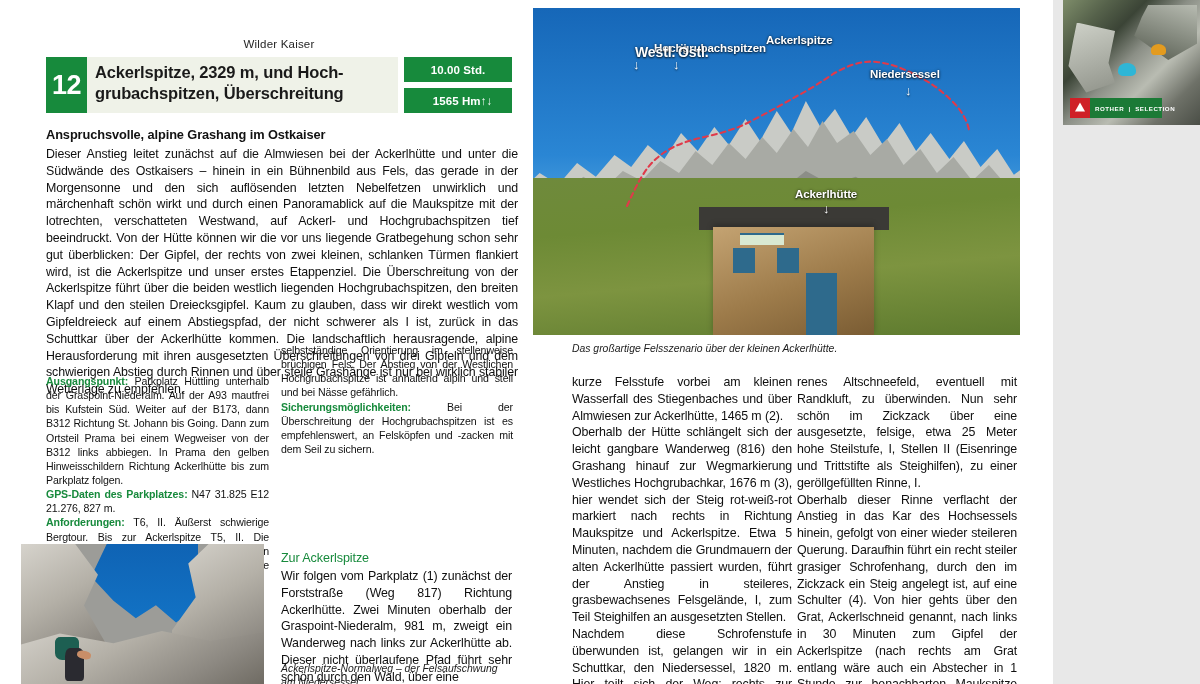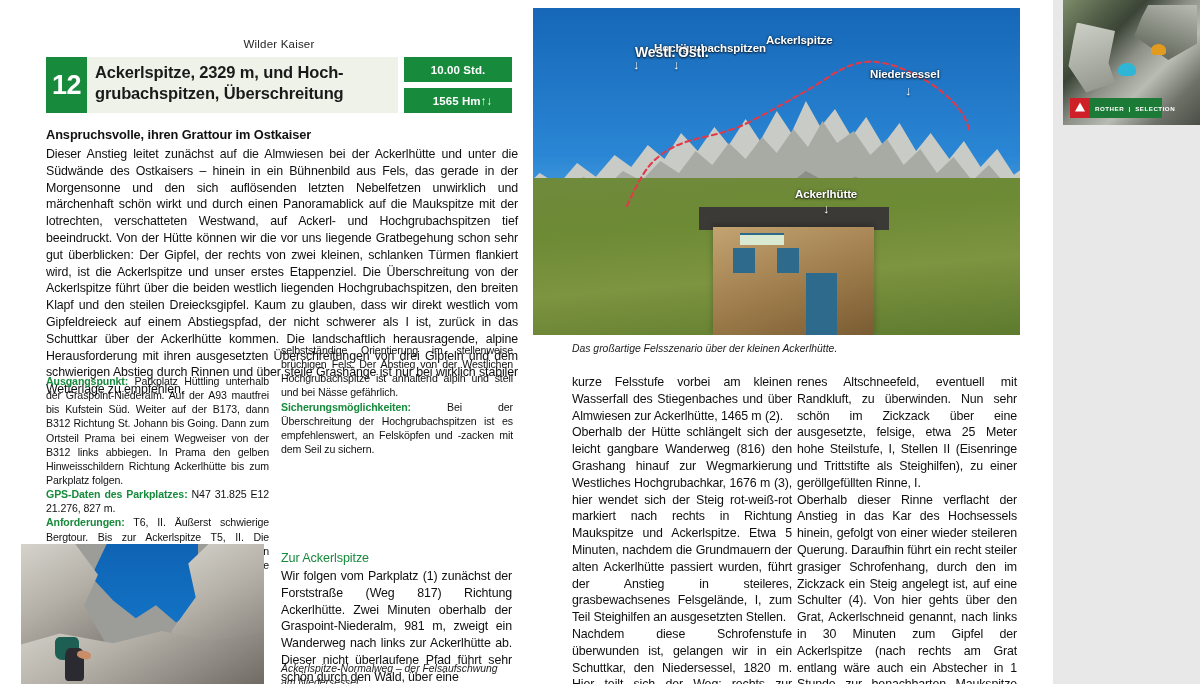--- a/index.html
+++ b/index.html
@@ -384,21 +384,21 @@
   <div class="title-bar">
     <div class="title-bar-bg"></div>
     <div class="route-number">12</div>
     <div class="route-title"><span id="route-title-text">Ackerlspitze, 2329 m, und Hoch-<br>grubachspitzen, Überschreitung</span></div>
     <div class="badges">
       <div class="badge">10.00 Std.</div>
       <div class="badge">1565 Hm↑↓</div>
     </div>
   </div>
 
-  <div class="lead-head">Anspruchsvolle, ihren Grattour im Ostkaiser</div>
+  <div class="lead-head">Anspruchsvolle, alpine Grashang im Ostkaiser</div>
   <div class="lead-body">Dieser Anstieg leitet zunächst auf die Almwiesen bei der Ackerlhütte und unter die Südwände des Ostkaisers – hinein in ein Bühnenbild aus Fels, das gerade in der Morgensonne und den sich auflösenden letzten Nebelfetzen unwirklich und märchenhaft schön wirkt und durch einen Panoramablick auf die Maukspitze mit der lotrechten, verschatteten Westwand, auf Ackerl- und Hochgrubachspitzen tief beeindruckt. Von der Hütte können wir die vor uns liegende Gratbegehung schon sehr gut überblicken: Der Gipfel, der rechts von zwei kleinen, schlanken Türmen flankiert wird, ist die Ackerlspitze und unser erstes Etappenziel. Die Überschreitung von der Ackerlspitze führt über die beiden westlich liegenden Hochgrubachspitzen, den breiten Klapf und den steilen Dreiecksgipfel. Kaum zu glauben, dass wir direkt westlich vom Gipfeldreieck auf einem Abstiegspfad, der nicht schwerer als I ist, zurück in das Schuttkar über der Ackerlhütte kommen. Die landschaftlich herausragende, alpine Herausforderung mit ihren ausgesetzten Überschreitungen von drei Gipfeln und dem schwierigen Abstieg durch Rinnen und über steile Grashänge ist nur bei wirklich stabiler Wetterlage zu empfehlen.</div>
 
   <div class="info-col left" id="info-left">
       <p><b>Ausgangspunkt:</b> Parkplatz Hüttling unterhalb der Graspoint-Niederalm. Auf der A93 mautfrei bis Kufstein Süd. Weiter auf der B173, dann B312 Richtung St. Johann bis Going. Dann zum Ortsteil Prama bei einem Wegweiser von der B312 links abbiegen. In Prama den gelben Hinweisschildern Richtung Ackerlhütte bis zum Parkplatz folgen.</p>
       <p><b>GPS-Daten des Parkplatzes:</b> N47 31.825 E12 21.276, 827 m.</p>
       <p><b>Anforderungen:</b> T6, II. Äußerst schwierige Bergtour. Bis zur Ackerlspitze T5, II. Die Überschreitung der Hochgrubachspitzen erfordert Kletter- und Sicherungskenntnisse sowie eine</p>
     </div>
   <div class="info-col right" id="info-right">
       <p>selbstständige Orientierung im stellenweise brüchigen Fels. Der Abstieg von der Westlichen Hochgrubachspitze ist anhaltend alpin und steil und bei Nässe gefährlich.</p>
       <p><b>Sicherungsmöglichkeiten:</b> Bei der Überschreitung der Hochgrubachspitzen ist es empfehlenswert, an Felsköpfen und -zacken mit dem Seil zu sichern.</p>

